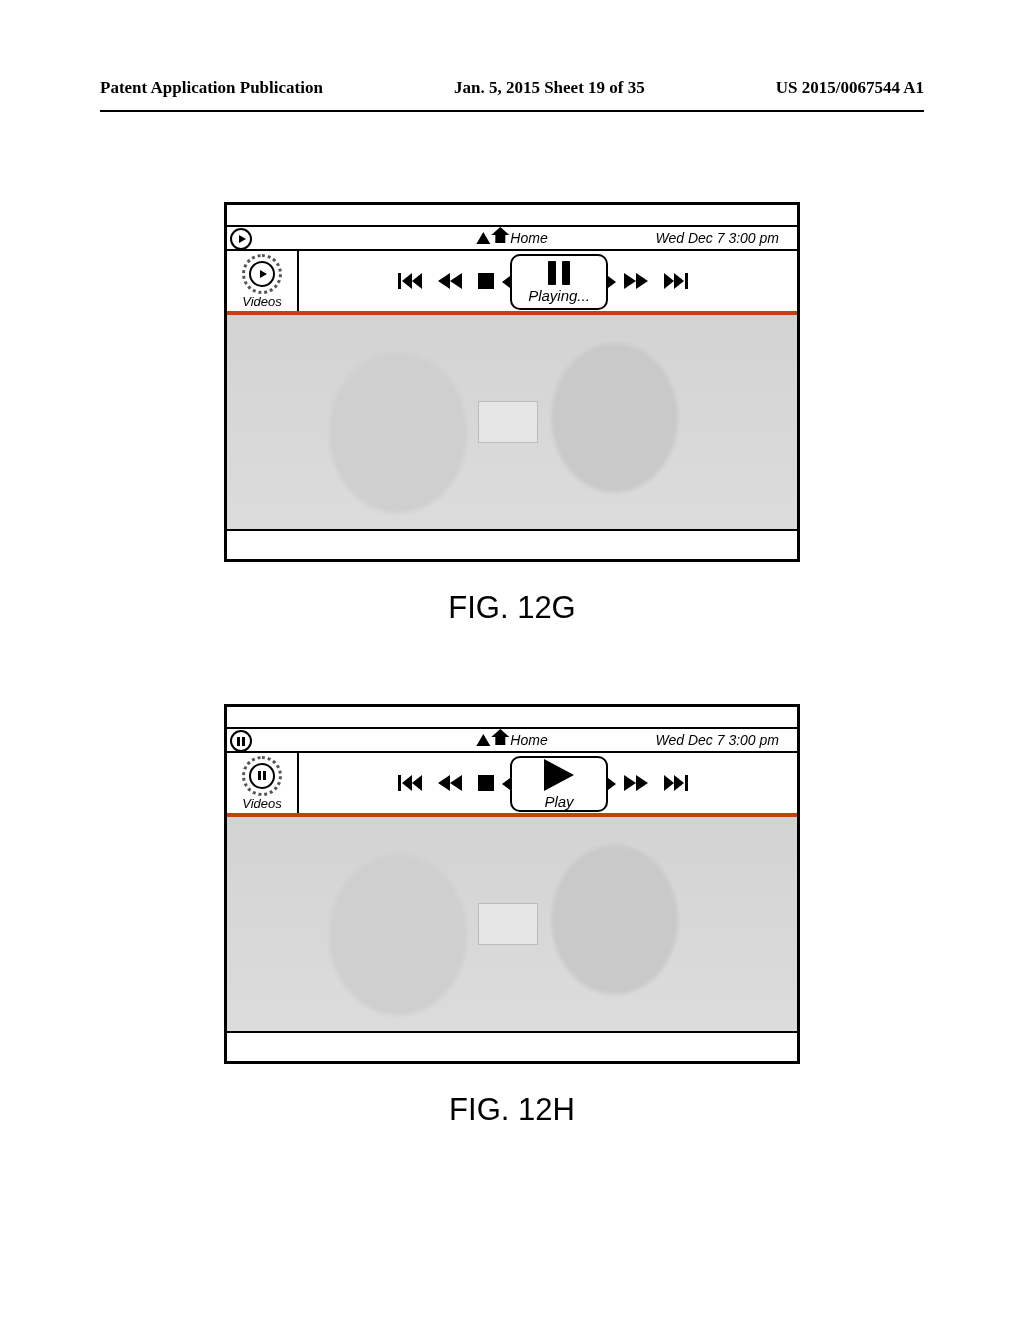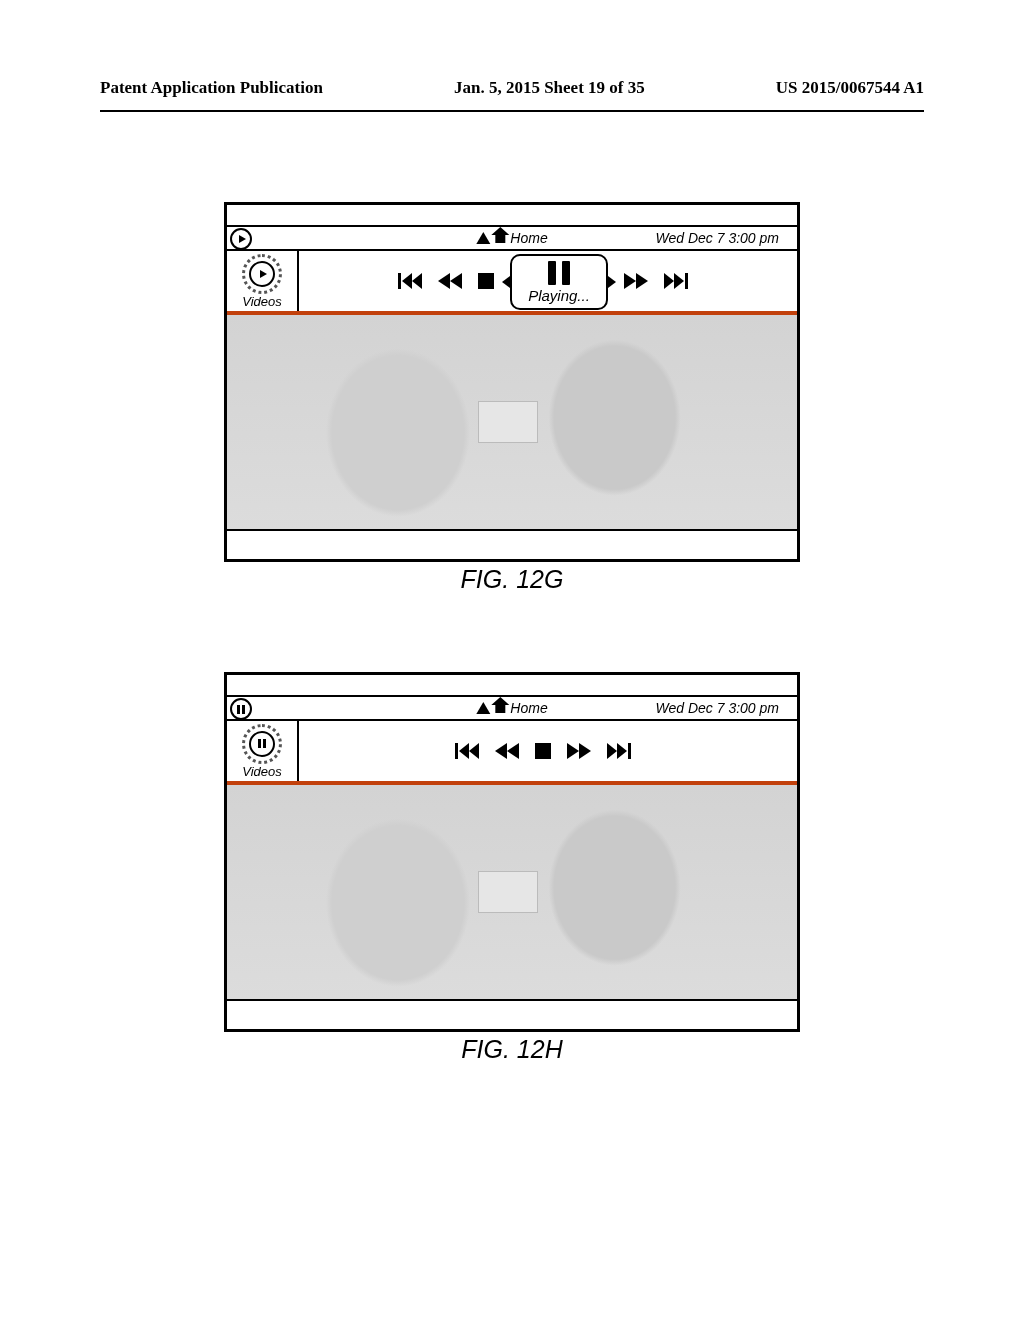--- a/index.html
+++ b/index.html
@@ -161,23 +161,22 @@
       linear-gradient(#d3d3d3, #dcdcdc);
     filter: blur(0.3px);
   }
   .card {
     position:absolute; left:44%; top:40%; width:60px; height:42px;
     background:#e6e6e6; border:1px solid #bbb;
   }
   .bottom-spacer { height: 30px; border-top: 2px solid #000; }
 
   .fig-caption {
-    margin-top: 3px;
-    font-size: 25px;
-    font-style: italic;
+    margin-top: 28px;
+    font-size: 31px;
     font-family: Arial, Helvetica, sans-serif;
   }
 
   .nudge-left { position:absolute; width:8px; height:0; border-top:6px solid transparent; border-bottom:6px solid transparent; border-right:8px solid #000; left:-10px; top:50%; transform:translateY(-50%); }
   .nudge-right { position:absolute; width:8px; height:0; border-top:6px solid transparent; border-bottom:6px solid transparent; border-left:8px solid #000; right:-10px; top:50%; transform:translateY(-50%); }
 </style>
 </head>
 <body>
 
 <div class="page">
@@ -309,20 +308,26 @@
               <svg width="24" height="16">
                   <polygon points="12,0 0,8 12,16" fill="#000"></polygon>
                   <polygon points="24,0 12,8 24,16" fill="#000"></polygon>
                 </svg>
             </div>
             <div class="ctl">
               <svg width="16" height="16">
                   <rect width="16" height="16" fill="#000"></rect>
                 </svg>
             </div>
+            <div class="center-btn">
+              <div class="nudge-left"></div>
+              <div class="nudge-right"></div>
+              <div class="play-big"></div>
+              <span>Play</span>
+            </div>
             <div class="ctl">
               <svg width="24" height="16">
                   <polygon points="0,0 12,8 0,16" fill="#000"></polygon>
                   <polygon points="12,0 24,8 12,16" fill="#000"></polygon>
                 </svg>
             </div>
             <div class="ctl">
               <svg width="24" height="18">
                   <polygon points="0,1 10,9 0,17" fill="#000"></polygon>
                   <polygon points="10,1 20,9 10,17" fill="#000"></polygon>

